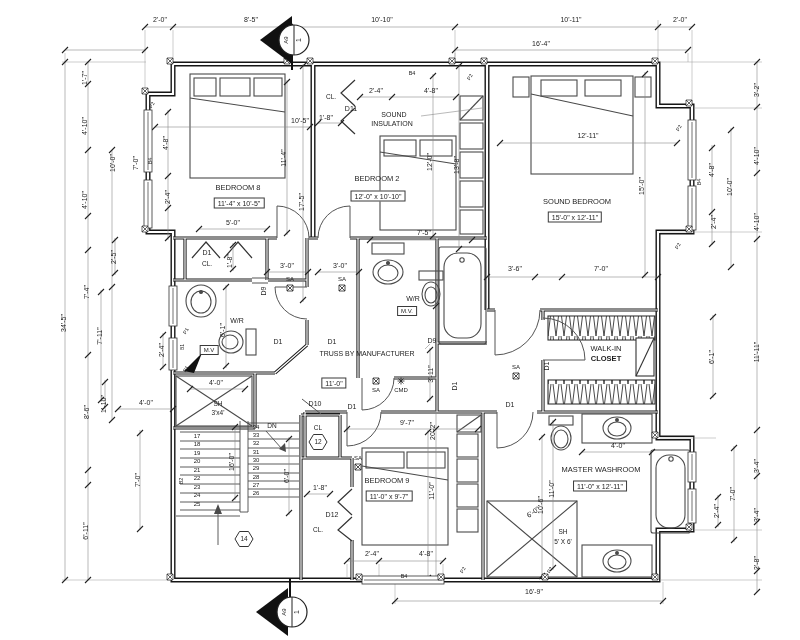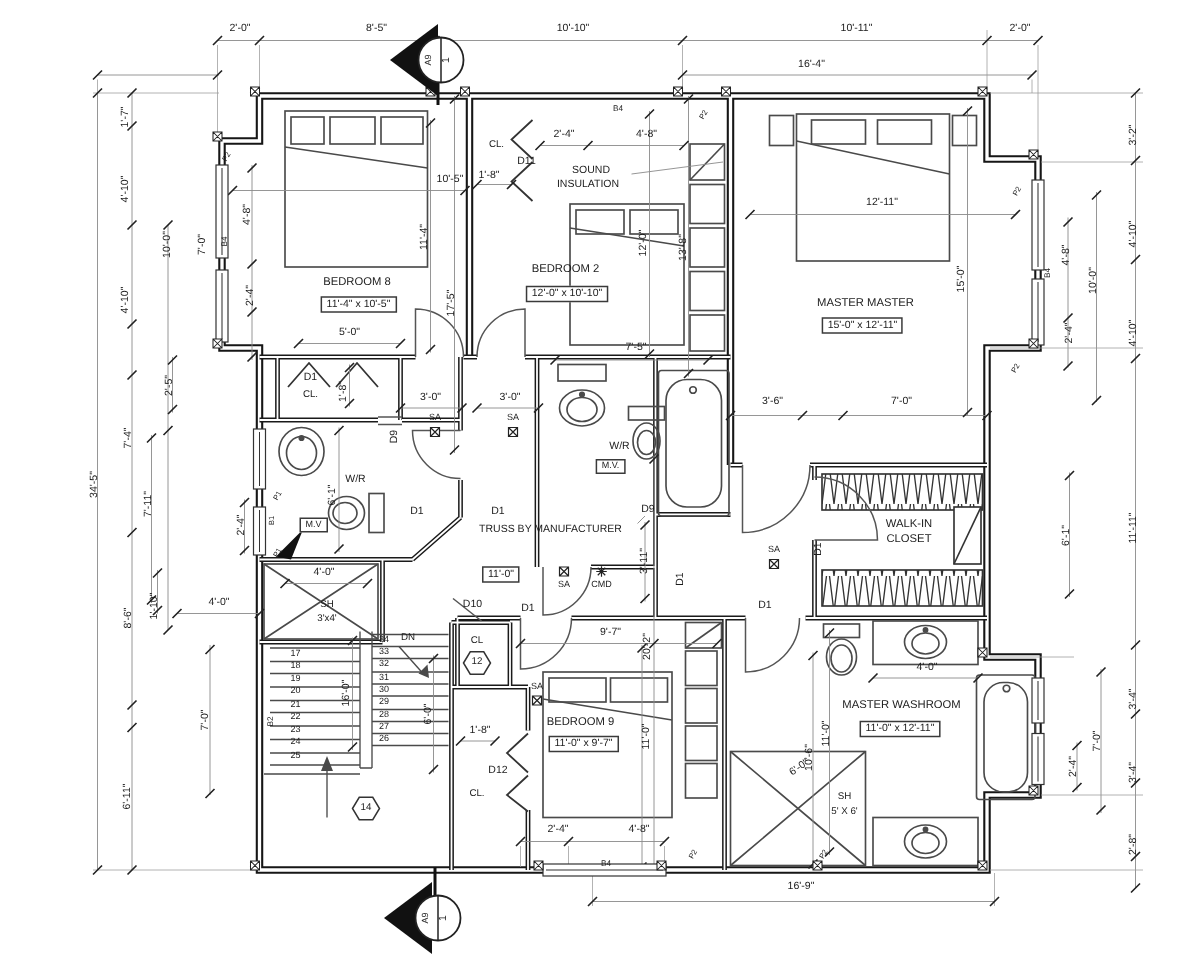--- a/index.html
+++ b/index.html
@@ -281,39 +281,39 @@
       <span class="lb" style="left: 376px; top: 90px; font-size: 7px; transform: translate(-50%, -50%) rotate(0deg);">2'-4"</span>
       <span class="lb" style="left: 431px; top: 90px; font-size: 7px; transform: translate(-50%, -50%) rotate(0deg);">4'-8"</span>
       <span class="lb" style="left: 394px; top: 114px; font-size: 7px; transform: translate(-50%, -50%) rotate(0deg);">SOUND</span>
       <span class="lb" style="left: 392px; top: 123px; font-size: 7px; transform: translate(-50%, -50%) rotate(0deg);">INSULATION</span>
       <span class="lb" style="left: 377px; top: 179px; font-size: 7.5px; transform: translate(-50%, -50%) rotate(0deg);">BEDROOM 2</span>
       <span class="lb bx" style="left: 378px; top: 196px; font-size: 7px; transform: translate(-50%, -50%) rotate(0deg);">12'-0" x 10'-10"</span>
       <span class="lb" style="left: 429px; top: 162px; font-size: 7px; transform: translate(-50%, -50%) rotate(-90deg);">12'-0"</span>
       <span class="lb" style="left: 456px; top: 165px; font-size: 7px; transform: translate(-50%, -50%) rotate(-90deg);">13'-8"</span>
       <span class="lb" style="left: 424px; top: 232px; font-size: 7px; transform: translate(-50%, -50%) rotate(0deg);">7'-5"</span>
       <span class="lb" style="left: 412px; top: 74px; font-size: 5.5px; transform: translate(-50%, -50%) rotate(0deg);">B4</span>
-      <span class="lb" style="left: 577px; top: 202px; font-size: 7.5px; transform: translate(-50%, -50%) rotate(0deg);">MASTER MASTER</span>
+      <span class="lb" style="left: 577px; top: 202px; font-size: 7.5px; transform: translate(-50%, -50%) rotate(0deg);">SOUND BEDROOM</span>
       <span class="lb bx" style="left: 575px; top: 217px; font-size: 7px; transform: translate(-50%, -50%) rotate(0deg);">15'-0" x 12'-11"</span>
       <span class="lb" style="left: 588px; top: 135px; font-size: 7px; transform: translate(-50%, -50%) rotate(0deg);">12'-11"</span>
       <span class="lb" style="left: 641px; top: 186px; font-size: 7px; transform: translate(-50%, -50%) rotate(-90deg);">15'-0"</span>
       <span class="lb" style="left: 515px; top: 268px; font-size: 7px; transform: translate(-50%, -50%) rotate(0deg);">3'-6"</span>
       <span class="lb" style="left: 601px; top: 268px; font-size: 7px; transform: translate(-50%, -50%) rotate(0deg);">7'-0"</span>
       <span class="lb" style="left: 237px; top: 320px; font-size: 7px; transform: translate(-50%, -50%) rotate(0deg);">W/R</span>
       <span class="lb" style="left: 222px; top: 330px; font-size: 7px; transform: translate(-50%, -50%) rotate(-90deg);">6'-1"</span>
       <span class="lb bx" style="left: 209px; top: 350px; font-size: 6px; transform: translate(-50%, -50%) rotate(0deg);">M.V</span>
       <span class="lb" style="left: 216px; top: 382px; font-size: 7px; transform: translate(-50%, -50%) rotate(0deg);">4'-0"</span>
       <span class="lb" style="left: 263px; top: 291px; font-size: 7px; transform: translate(-50%, -50%) rotate(-90deg);">D9</span>
       <span class="lb" style="left: 278px; top: 341px; font-size: 7px; transform: translate(-50%, -50%) rotate(0deg);">D1</span>
       <span class="lb" style="left: 332px; top: 341px; font-size: 7px; transform: translate(-50%, -50%) rotate(0deg);">D1</span>
       <span class="lb" style="left: 413px; top: 298px; font-size: 7px; transform: translate(-50%, -50%) rotate(0deg);">W/R</span>
       <span class="lb bx" style="left: 407px; top: 311px; font-size: 6px; transform: translate(-50%, -50%) rotate(0deg);">M.V.</span>
       <span class="lb" style="left: 432px; top: 340px; font-size: 7px; transform: translate(-50%, -50%) rotate(0deg);">D9</span>
       <span class="lb" style="left: 367px; top: 353px; font-size: 7px; transform: translate(-50%, -50%) rotate(0deg);">TRUSS BY MANUFACTURER</span>
       <span class="lb" style="left: 606px; top: 349px; font-size: 7.5px; transform: translate(-50%, -50%) rotate(0deg);">WALK-IN</span>
-      <span class="lb" style="left: 606px; top: 359px; font-size: 7.5px; transform: translate(-50%, -50%) rotate(0deg);">CLOSET</span>
+      <span class="lb" style="left: 606px; top: 359px; font-size: 7.5px; transform: translate(-50%, -50%) rotate(0deg); font-weight: bold;">CLOSET</span>
       <span class="lb" style="left: 546px; top: 366px; font-size: 7px; transform: translate(-50%, -50%) rotate(-90deg);">D1</span>
       <span class="lb" style="left: 516px; top: 367px; font-size: 6px; transform: translate(-50%, -50%) rotate(0deg);">SA</span>
       <span class="lb" style="left: 454px; top: 386px; font-size: 7px; transform: translate(-50%, -50%) rotate(-90deg);">D1</span>
       <span class="lb" style="left: 510px; top: 404px; font-size: 7px; transform: translate(-50%, -50%) rotate(0deg);">D1</span>
       <span class="lb" style="left: 352px; top: 406px; font-size: 7px; transform: translate(-50%, -50%) rotate(0deg);">D1</span>
       <span class="lb bx" style="left: 334px; top: 383px; font-size: 7px; transform: translate(-50%, -50%) rotate(0deg);">11'-0"</span>
       <span class="lb" style="left: 376px; top: 390px; font-size: 6px; transform: translate(-50%, -50%) rotate(0deg);">SA</span>
       <span class="lb" style="left: 401px; top: 390px; font-size: 6px; transform: translate(-50%, -50%) rotate(0deg);">CMD</span>
       <span class="lb" style="left: 430px; top: 374px; font-size: 7px; transform: translate(-50%, -50%) rotate(-90deg);">3'-11"</span>
       <span class="lb" style="left: 315px; top: 403px; font-size: 7px; transform: translate(-50%, -50%) rotate(0deg);">D10</span>

